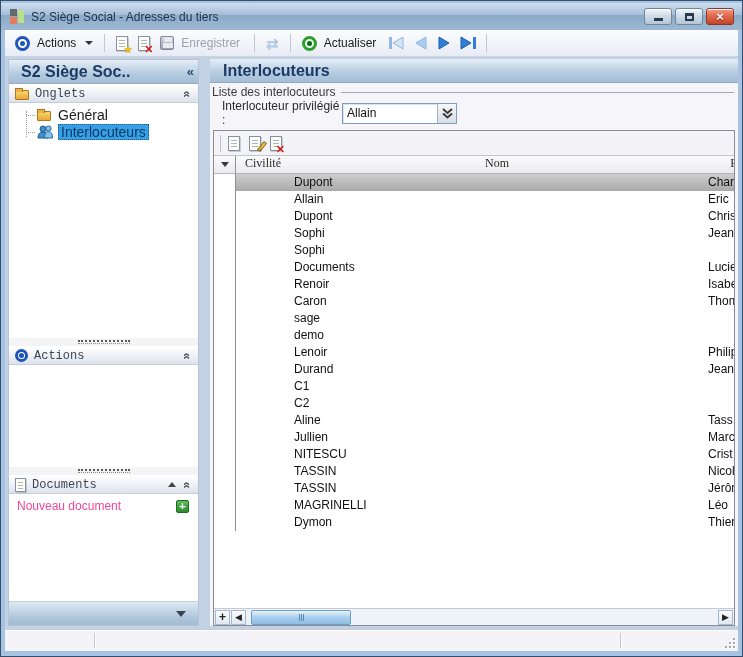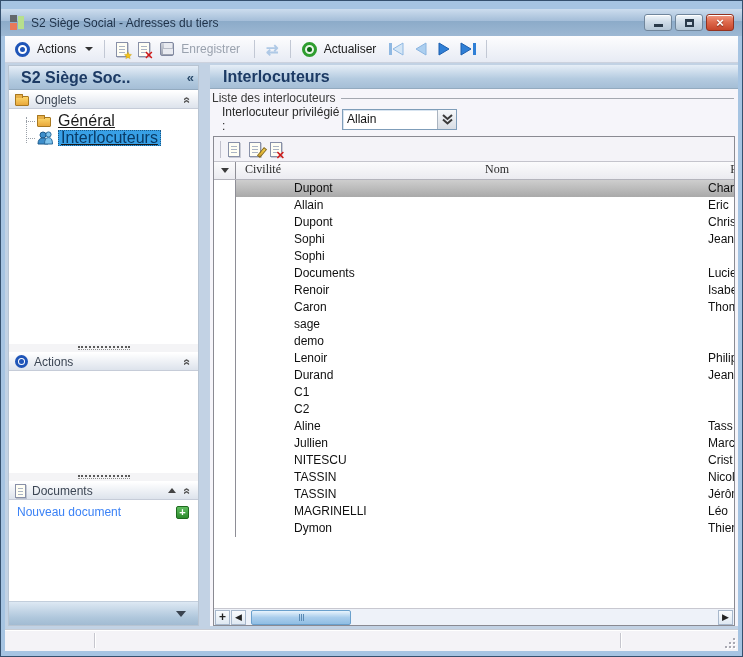--- a/index.html
+++ b/index.html
@@ -3,21 +3,21 @@
 <meta charset="utf-8">
 <style>
   * { box-sizing: border-box; margin: 0; padding: 0; }
   html,body { background:#3a5a7a; }
   body { font-family:"Liberation Sans", sans-serif; }
 
   .window{
     width:743px; height:657px;
     background:#a6c4e2;
     border:1px solid #35506e;
-    padding:8px 4px 5px 4px;
+    padding:2px 4px 5px 4px;
     display:flex; flex-direction:column;
     position:relative; overflow:hidden;
   }
 
   
   .titlebar{
     height:27px; margin:0 -4px; padding:0 8px 0 9px;
     background:linear-gradient(#cdddee,#a3bdd8 45%,#8cabc9 46%,#9db8d3);
     display:flex; align-items:center; flex:0 0 auto;
   }
@@ -86,44 +86,44 @@
   }
   .side-header .htext{ font-size:16px; font-weight:bold; color:#1c3a64; flex:1; white-space:nowrap; overflow:hidden;}
   .chev-left{ font-size:13px; font-weight:bold; color:#2a4a6a; }
   .panel-header{
     height:19px; flex:0 0 auto;
     background:linear-gradient(#ffffff,#dde3ec);
     border-top:1px solid #fff; border-bottom:1px solid #c6ccd8;
     display:flex; align-items:center; gap:6px; padding:0 7px 0 6px;
     font-size:12px; color:#3c4654;
   }
-  .panel-header .ph-label{ flex:1; }
+  .panel-header .ph-label{ flex:1;font-family:Liberation Mono, monospace; }
   .chev-up{ display:inline-block; transform:rotate(90deg); font-size:12px; font-weight:bold; color:#555; }
   .tri-up{ width:0;height:0;border-left:4px solid transparent;border-right:4px solid transparent;border-bottom:5px solid #444; margin-right:2px;}
 
   .folder{ width:14px;height:10px;background:linear-gradient(#fcd66a,#e8a83c);border:1px solid #a87820;border-radius:1px;position:relative; margin-top:2px;}
   .folder::before{content:"";position:absolute;left:-1px;top:-3px;width:6px;height:3px;background:#e8b14a;border:1px solid #a87820;border-bottom:none;border-radius:1px 1px 0 0;}
 
   .tree{ background:#fff; flex:0 0 235px; position:relative; padding-top:4px; overflow:hidden;}
   .tree .vline{ position:absolute; left:17px; top:8px; height:26px; border-left:1px dotted #9aa0a8;}
-  .tree-item{ display:flex; align-items:center; gap:5px; height:16px; padding-left:28px; position:relative; font-size:16px; color:#1a1a1a; margin-bottom:1px;text-decoration:underline;}
+  .tree-item{ display:flex; align-items:center; gap:5px; height:16px; padding-left:28px; position:relative; font-size:14px; color:#1a1a1a; margin-bottom:1px;}
   .tree-item::before{ content:""; position:absolute; left:17px; top:50%; width:9px; border-top:1px dotted #9aa0a8;}
   .tree-item .label{ padding:0 2px; line-height:14px;}
   .tree-item.selected .label{ background:#38a0e6; color:#0a3a64; border:1px dotted #1a5a8a; }
   .ppl{ flex:0 0 auto; }
 
   .splitter{ height:8px; flex:0 0 auto; display:flex; align-items:center; justify-content:center; background:#f4f4f6;}
   .splitter i{ width:52px; height:4px; border-top:2px dotted #5a5a5a; border-bottom:1px dotted #8a8a8a;}
 
   .side-fill{ background:#fff; }
   .fill-a{ flex:0 0 102px; }
   .fill-b{ flex:1 1 auto; }
 
   .doc-link-row{ height:24px; flex:0 0 auto; background:#fff; display:flex; align-items:center; padding:0 9px 0 8px;}
-  .doc-link{ font-size:12px; color:#3b82f6; flex:1;}
+  .doc-link{ font-size:12px; color:#ec4899; flex:1;}
   .plus-btn{ width:13px;height:13px;border-radius:2px;border:1px solid #1e6a1e;background:linear-gradient(#5fbe5f,#2e8a2e);color:#fff;font-size:11px;font-weight:bold;line-height:11px;display:flex;align-items:center;justify-content:center;}
   .side-bottom{
     height:24px; flex:0 0 auto;
     background:linear-gradient(#dde8f3,#aec6db 70%,#a2bbd2);
     border-top:1px solid #c2cedc;
     display:flex; align-items:center; justify-content:flex-end; padding-right:12px;
   }
   .tri-down{ width:0;height:0;border-left:5px solid transparent;border-right:5px solid transparent;border-top:6px solid #3a4450;}
 
   

